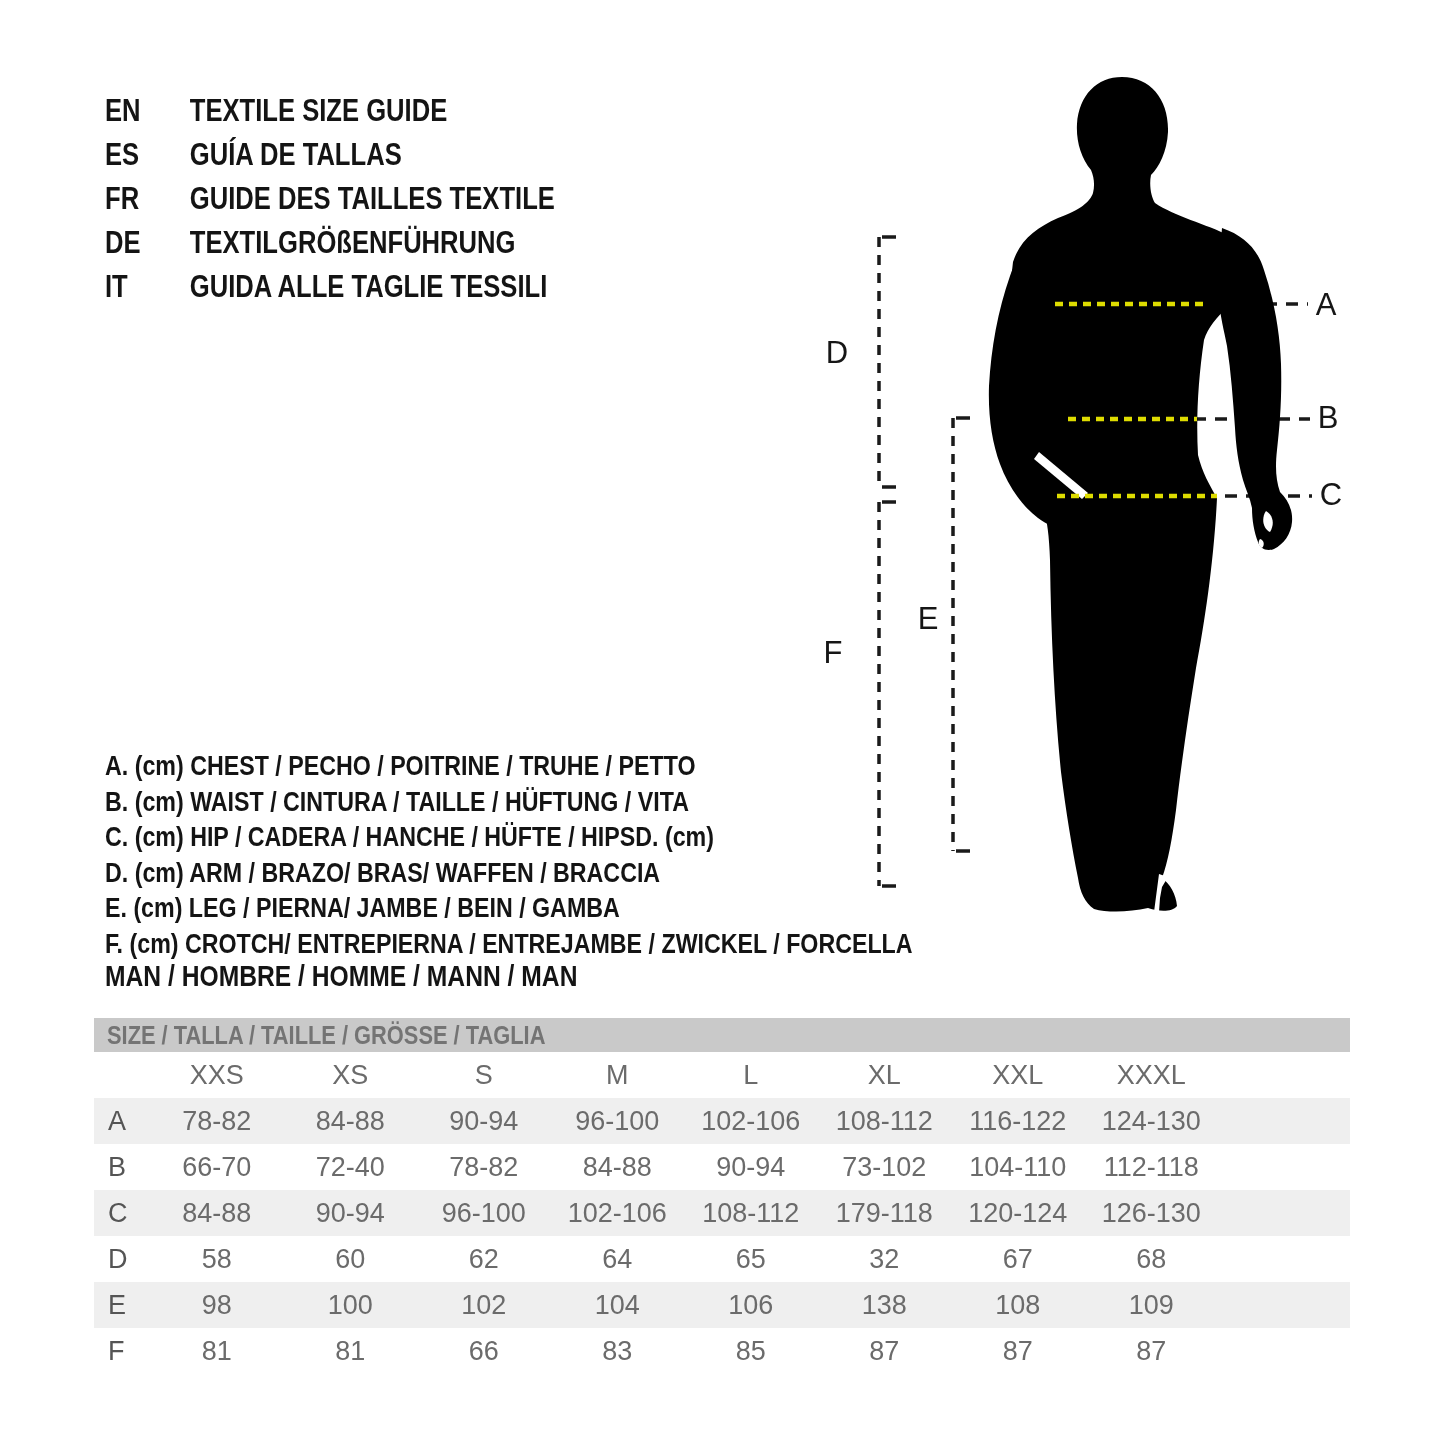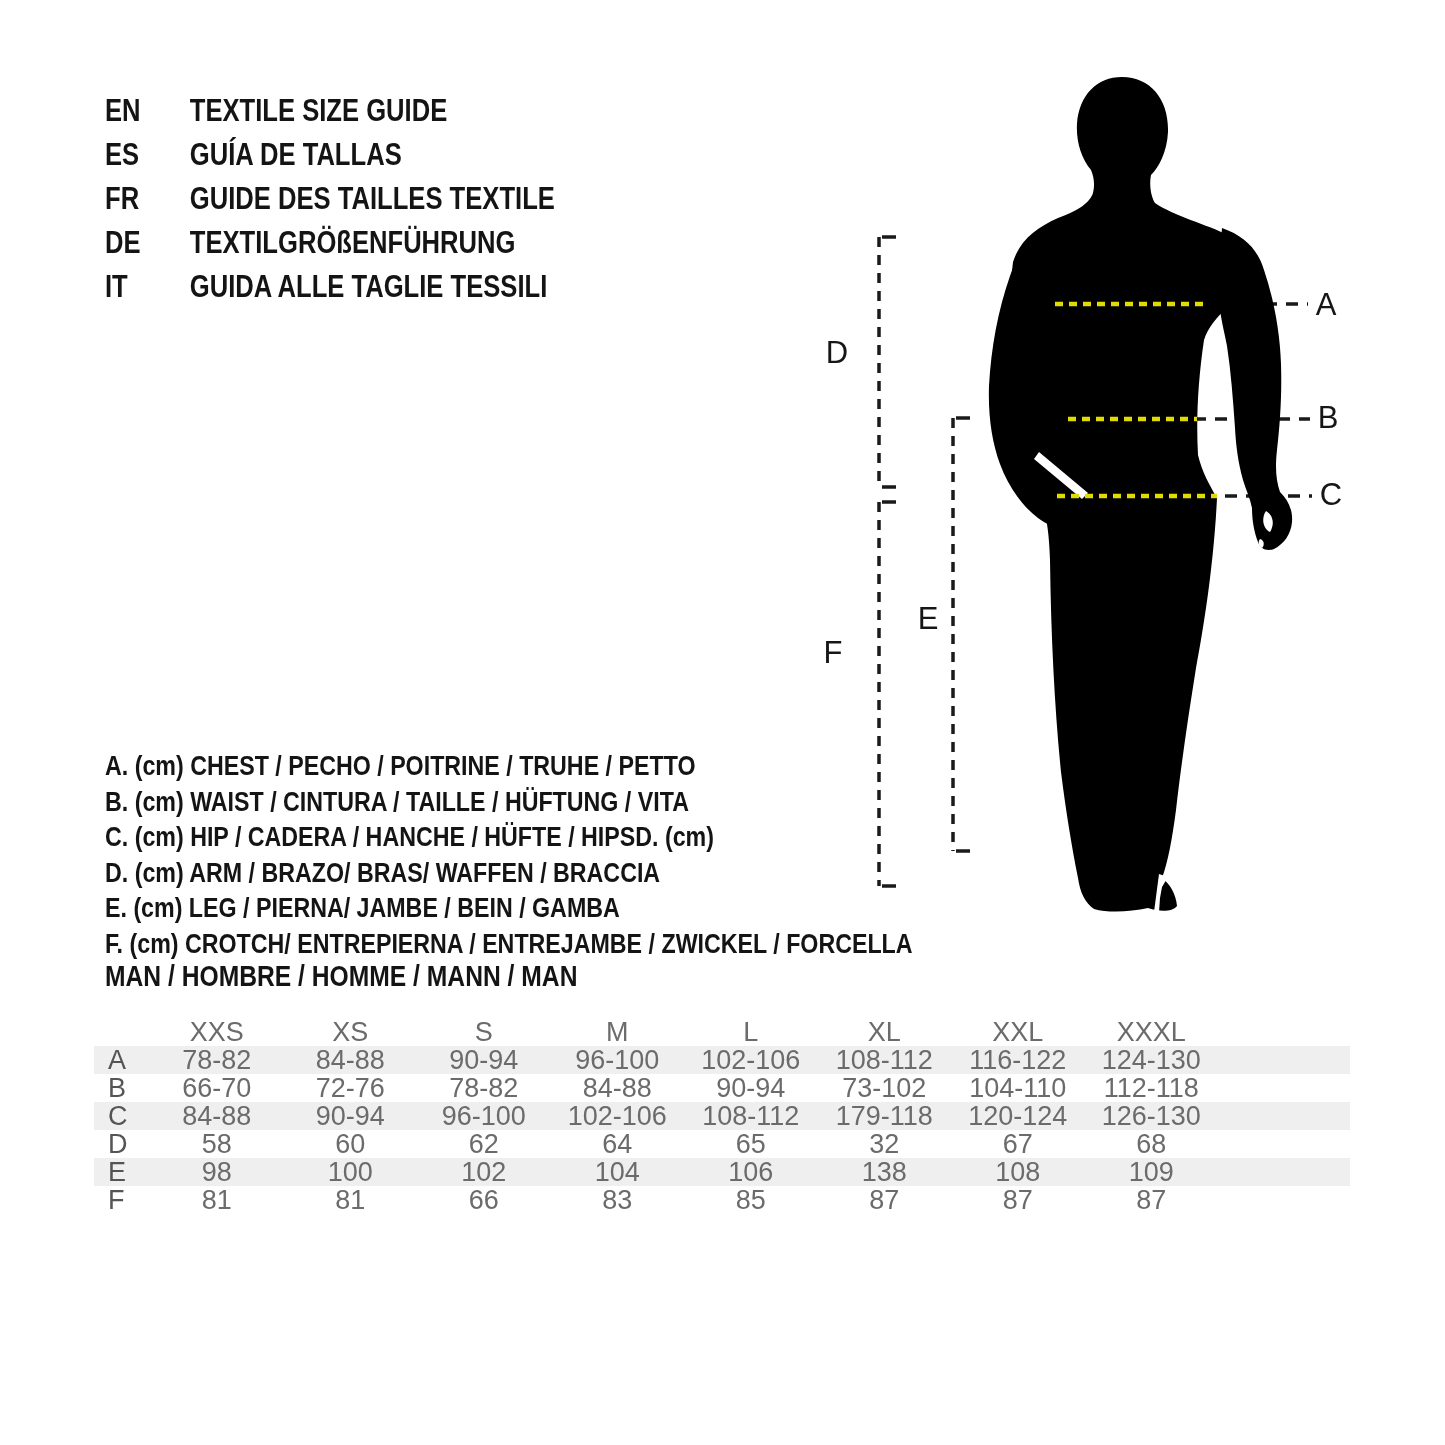--- a/index.html
+++ b/index.html
@@ -17,21 +17,21 @@
   .legend-line{height:35.5px;line-height:35.5px;font-size:27px;font-weight:700;
     transform:scaleX(0.86);transform-origin:0 50%;white-space:nowrap;}
   
   .category-line{position:absolute;left:105px;top:956px;height:40px;line-height:40px;
     font-size:29px;font-weight:700;transform:scaleX(0.85);transform-origin:0 50%;white-space:nowrap;}
   
   .size-table{position:absolute;left:94px;top:1018px;width:1256px;}
   .st-headerbar{height:34px;background:#c9c9c9;display:flex;align-items:center;}
   .st-headerbar .st-htext{margin-left:13px;font-size:26px;font-weight:700;color:#747474;
     transform:scaleX(0.84);transform-origin:0 50%;white-space:nowrap;}
-  .st-row{display:flex;height:28px;align-items:center;}
+  .st-row{display:flex;height:46px;align-items:center;}
   .st-row.stripe{background:#efefef;}
   .st-label{flex:0 0 42px;padding-left:14px;font-size:27px;color:#555555;}
   .st-cell{flex:0 0 133.5px;text-align:center;font-size:27px;color:#6b6b6b;}
   
   .diagram-svg{position:absolute;left:0;top:0;width:1445px;height:1445px;}
   .measure-label{position:absolute;transform:translate(-50%,-50%);font-size:31px;color:#161616;}
 </style>
 </head>
 <body>
 
@@ -168,20 +168,23 @@
       <div class="legend-line">B. (cm) WAIST / CINTURA / TAILLE / HÜFTUNG / VITA</div>
       <div class="legend-line">C. (cm) HIP / CADERA / HANCHE / HÜFTE / HIPSD. (cm)</div>
       <div class="legend-line">D. (cm) ARM / BRAZO/ BRAS/ WAFFEN / BRACCIA</div>
       <div class="legend-line">E. (cm) LEG / PIERNA/ JAMBE / BEIN / GAMBA</div>
       <div class="legend-line">F. (cm) CROTCH/ ENTREPIERNA / ENTREJAMBE / ZWICKEL / FORCELLA</div>
     </div>
 
   <div class="category-line">MAN / HOMBRE / HOMME / MANN / MAN</div>
 
   <div class="size-table">
+    <div class="st-headerbar">
+      <span class="st-htext">SIZE / TALLA / TAILLE / GRÖSSE / TAGLIA</span>
+    </div>
     <div id="st-body">
         <div class="st-row">
           <span class="st-label"></span>
           <span class="st-cell">XXS</span>
           <span class="st-cell">XS</span>
           <span class="st-cell">S</span>
           <span class="st-cell">M</span>
           <span class="st-cell">L</span>
           <span class="st-cell">XL</span>
           <span class="st-cell">XXL</span>
@@ -194,21 +197,21 @@
           <span class="st-cell">90-94</span>
           <span class="st-cell">96-100</span>
           <span class="st-cell">102-106</span>
           <span class="st-cell">108-112</span>
           <span class="st-cell">116-122</span>
           <span class="st-cell">124-130</span>
         </div>
         <div class="st-row">
           <span class="st-label">B</span>
           <span class="st-cell">66-70</span>
-          <span class="st-cell">72-76</span>
+          <span class="st-cell">72-40</span>
           <span class="st-cell">78-82</span>
           <span class="st-cell">84-88</span>
           <span class="st-cell">90-94</span>
           <span class="st-cell">73-102</span>
           <span class="st-cell">104-110</span>
           <span class="st-cell">112-118</span>
         </div>
         <div class="st-row stripe">
           <span class="st-label">C</span>
           <span class="st-cell">84-88</span>

